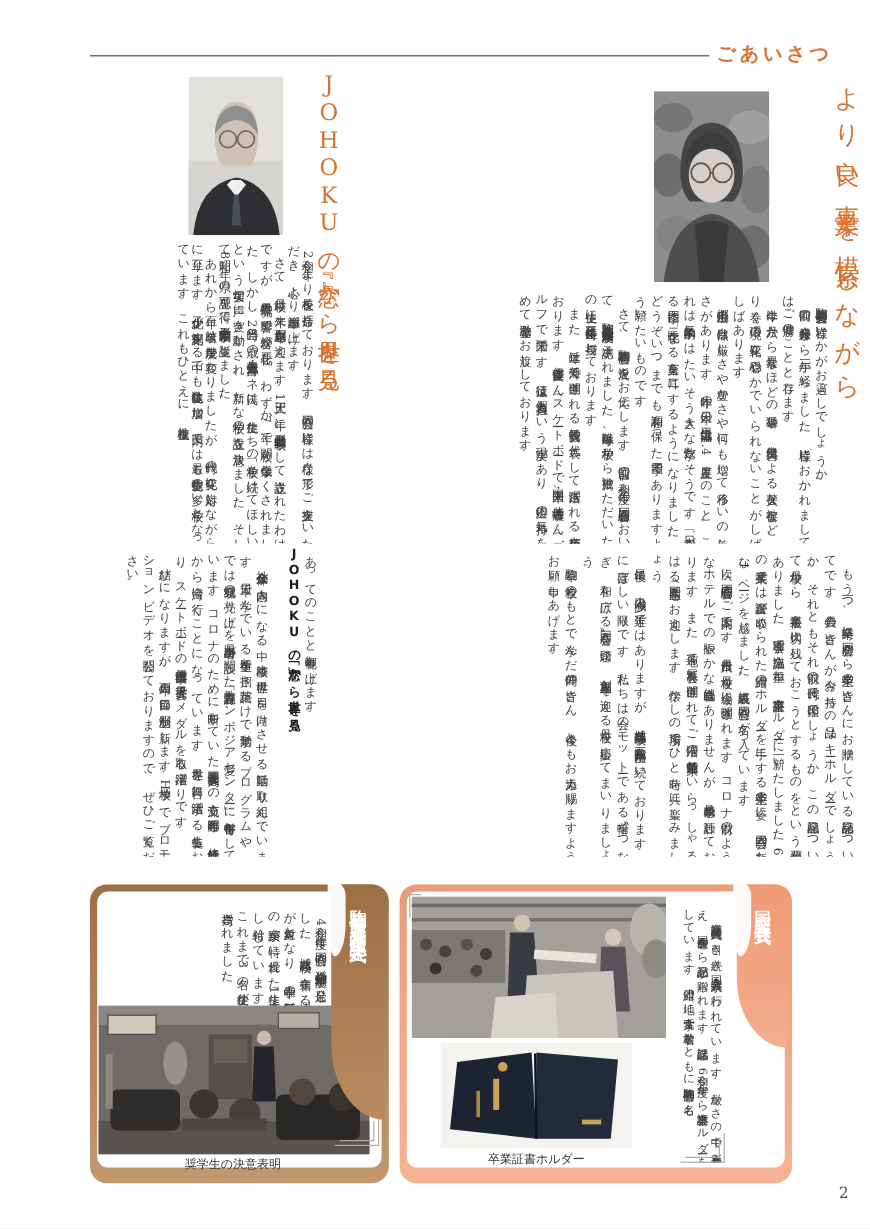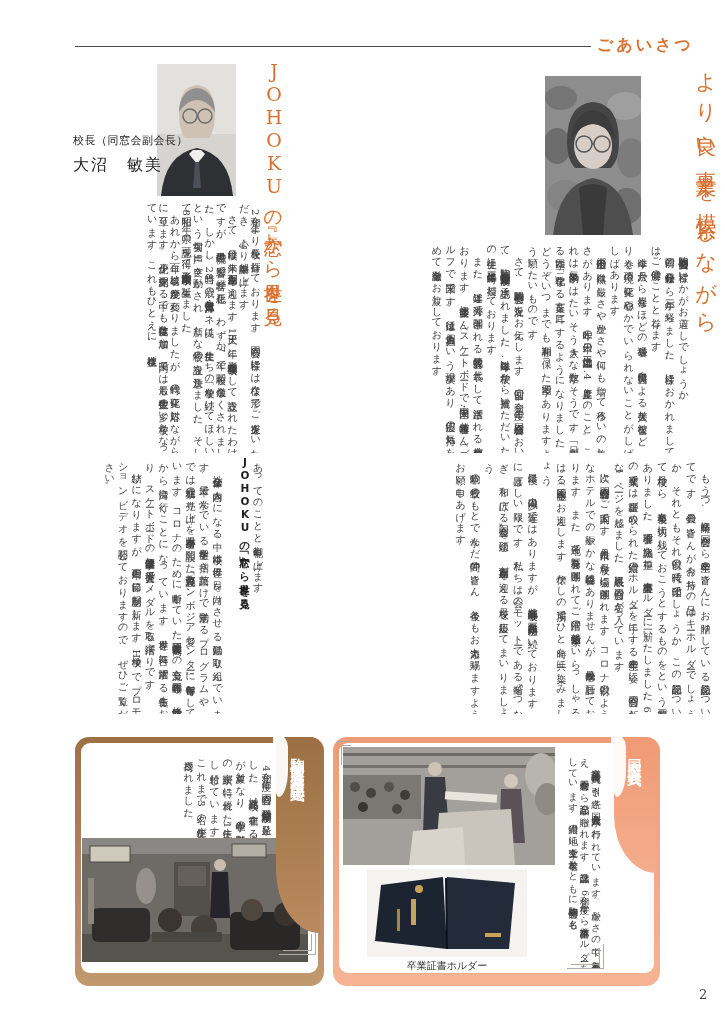--- a/index.html
+++ b/index.html
@@ -118,24 +118,20 @@
       <path d="M22 48 Q23 26 40 24 Q57 26 58 48 Q50 36 40 36 Q30 36 22 48 Z" fill="#8f8f8f"></path>
       <circle cx="33" cy="52" r="7" fill="none" stroke="#6b6b6b" stroke-width="1.4"></circle>
       <circle cx="48" cy="52" r="7" fill="none" stroke="#6b6b6b" stroke-width="1.4"></circle>
       <line x1="40" y1="52" x2="41" y2="52" stroke="#6b6b6b" stroke-width="1.4"></line>
       <path d="M4 132 Q8 90 40 84 Q72 90 76 132 Z" fill="#2e3033"></path>
       <path d="M32 90 L40 100 L48 90 L44 86 L36 86 Z" fill="#f0efec"></path>
       <path d="M38 98 L42 98 L44 124 L36 124 Z" fill="#4a4f58"></path>
     </svg>
   </span>
 
-  <div class="author" style="left:73px;top:133px;width:120px;">
-    <div class="role">校長（同窓会副会長）</div>
-    <div class="name">大沼　敏美</div>
-  </div>
 
   <div class="vtext body-text l-body-top">　令和2年より校長を拝命しております。同窓会の皆様には様々な形でご支援をいただき、心より感謝申し上げます。
 　さて、母校は来年、創立百周年を迎えます。大正15年に山形裁縫女学校として設立されたわけですが、世界恐慌の影響で経営が悪化し、わずか7年で閉校を余儀なくされました。しかし、当時28歳の主任教員・富澤カネ氏は、生徒たちの「学校を続けてほしい」という切実な声に突き動かされ、新たな学校の設立を決意しました。そして昭和8年、県の認可を得て山形女子職業学校が誕生しました。
 　あれから百年、校名は幾度か変わりましたが、時代の変化に対応しながら現在に至ります。少子化が深刻化する中でも生徒数は増加し、県内では最も生徒数の多い学校となっています。これもひとえに、在校生は</div>
 
   <div class="vtext body-text band-left">
     <span>あってのことと御礼申し上げます。</span>
     <span class="inline-heading">JOHOKUの「窓」から世界を見る</span>
     <span>　社会全体が内向きになる中、本校は世界に目を向けさせる活動に取り組んでいます。日本で学んでいる留学生を招き英語だけで活動するプログラムや、生徒会では城北祭の売り上げを本県出身者が開設した教育施設「カンボジア愛センター」に毎年寄付をしています。コロナのために中断していた韓国正義女子高との交流も昨年再開し、修学旅行は今年から台湾に行くことになっています。世界を舞台に活躍する生徒もおり、スケートボードの伊藤美優選手は世界大会でメダルを取る活躍ぶりです。</span>
     <span>　結びになりますが、百周年の節目に制服が一新します。学校HPでプロモーションビデオを公開しておりますので、ぜひご覧ください。</span>
@@ -160,20 +156,21 @@
           <rect x="148" y="74" width="70" height="38" rx="6" fill="#2a2826"></rect>
           <circle cx="88" cy="82" r="12" fill="#3a3531"></circle>
           <circle cx="122" cy="90" r="13" fill="#46403a"></circle>
           <circle cx="170" cy="72" r="11" fill="#4e463f"></circle>
           <circle cx="205" cy="78" r="12" fill="#3c3漂6" fill-opacity="0"></circle>
           <circle cx="204" cy="76" r="12" fill="#38332f"></circle>
           <rect x="70" y="94" width="70" height="10" fill="#494540"></rect>
           <rect x="6" y="40" width="6" height="46" fill="#8d8880"></rect>
         </svg>
       </span>
+      <div class="s-caption">奨学生の決意表明</div>
       <div class="orn orn-br" style="right:2px;bottom:18px;width:40px;height:30px;">
           <span></span>
           <span></span>
         </div>
     </div>
     <div class="strip strip1">
       <div class="notch"></div>
       <div class="stitle">駒草同窓会奨学生認定式</div>
     </div>
   </div>

